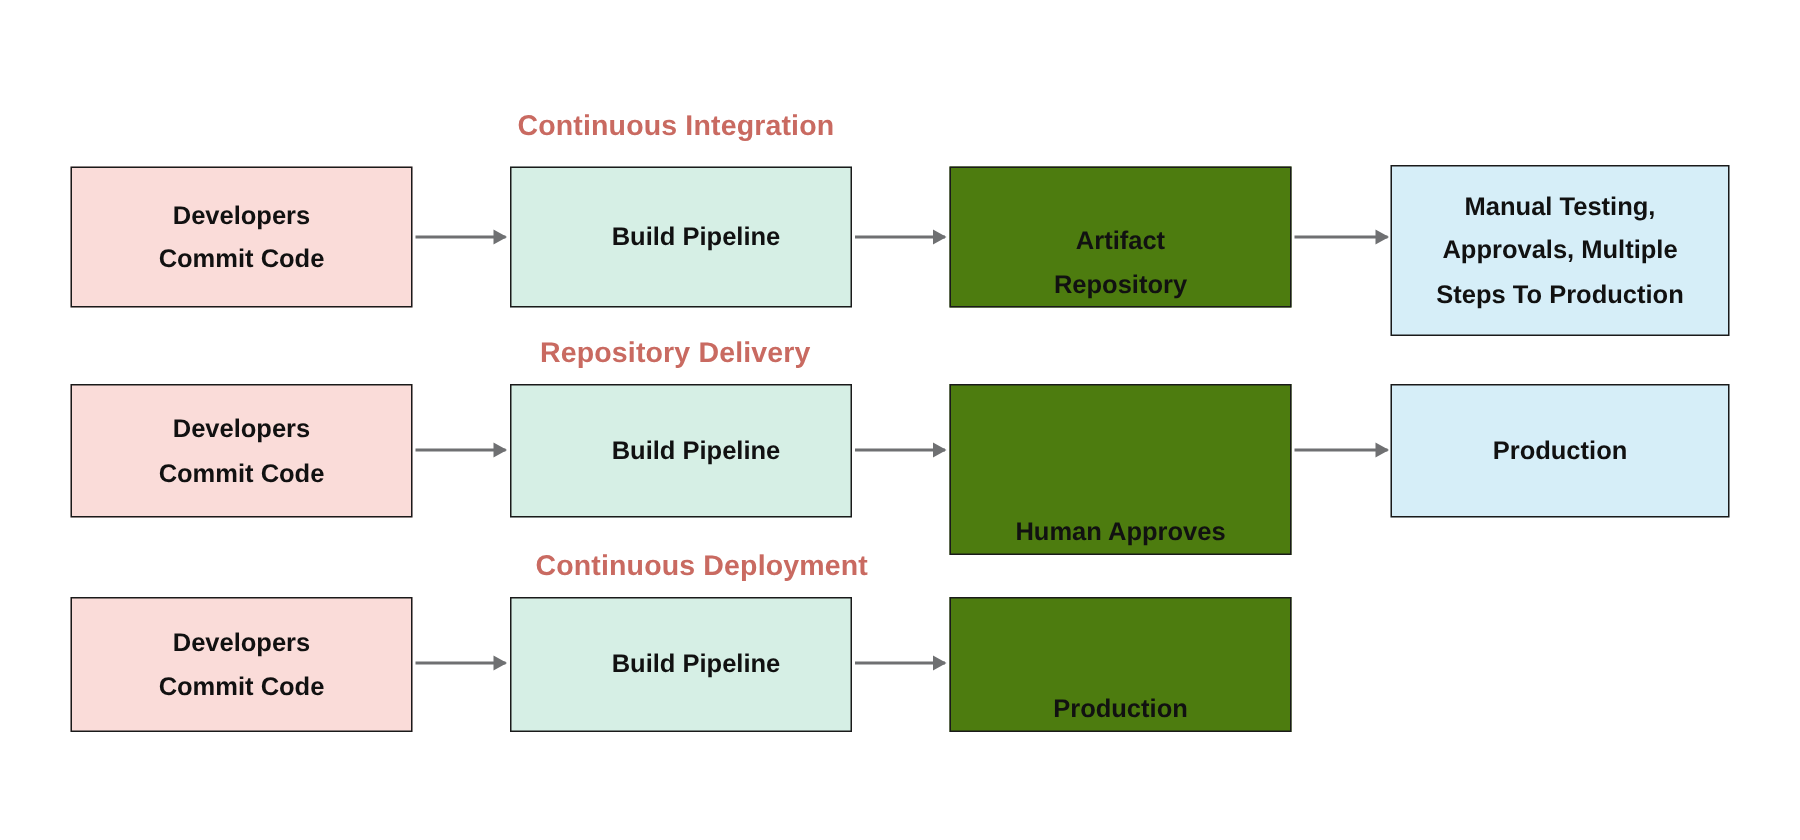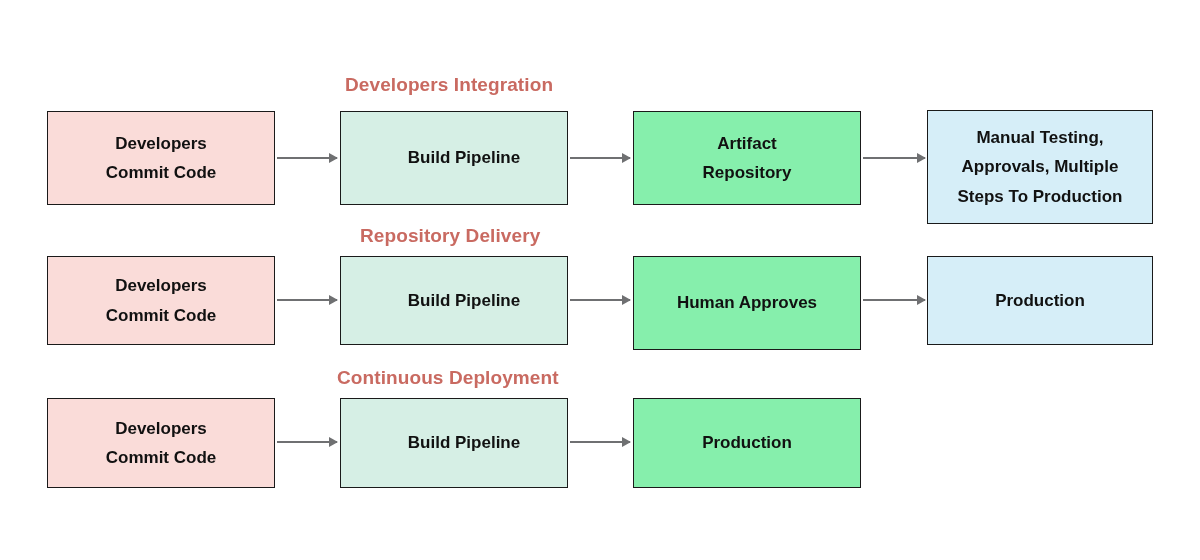--- a/index.html
+++ b/index.html
@@ -39,21 +39,21 @@
     font-weight: 700;
     line-height: 1.72;
     padding: 0 8px;
   }
   .node .label {
     display: block;
     white-space: pre-line;
   }
   .node-pink   { background: #fadcd9; }
   .node-green  { background: #d6efe5; padding-left: 28px; }
-  .node-yellow { background: #86efac; }
+  .node-yellow { background: #4d7c0f; align-items: flex-end; }
   .node-blue   { background: #d6eef8; align-items: center; }
   .arrow {
     position: absolute;
     height: 2px;
     background: #6f7072;
   }
   .arrow::after {
     content: "";
     position: absolute;
     right: -1px;
@@ -64,21 +64,21 @@
     border-top: 5px solid transparent;
     border-bottom: 5px solid transparent;
     border-left: 9px solid #6f7072;
   }
 </style>
 </head>
 <body>
 
 <div id="canvas">
 
-  <div class="section-title" style="left:345px; top:74px;">Developers Integration</div>
+  <div class="section-title" style="left:345px; top:74px;">Continuous Integration</div>
 
   <div class="node node-pink" style="left:47px; top:111px; width:228px; height:94px;">
     <span class="label">Developers
 Commit Code</span>
   </div>
   <div class="arrow" style="left:277px; top:157px; width:60px;"></div>
 
   <div class="node node-green" style="left:340px; top:111px; width:228px; height:94px;">
     <span class="label">Build Pipeline</span>
   </div>
@@ -102,30 +102,30 @@
     <span class="label">Developers
 Commit Code</span>
   </div>
   <div class="arrow" style="left:277px; top:299px; width:60px;"></div>
 
   <div class="node node-green" style="left:340px; top:256px; width:228px; height:89px;">
     <span class="label">Build Pipeline</span>
   </div>
   <div class="arrow" style="left:570px; top:299px; width:60px;"></div>
 
-  <div class="node node-yellow" style="left:633px; top:256px; width:228px; height:94px;">
+  <div class="node node-yellow" style="left:633px; top:256px; width:228px; height:114px;">
     <span class="label">Human Approves</span>
   </div>
   <div class="arrow" style="left:863px; top:299px; width:62px;"></div>
 
   <div class="node node-blue" style="left:927px; top:256px; width:226px; height:89px;">
     <span class="label">Production</span>
   </div>
 
-  <div class="section-title" style="left:337px; top:367px;">Continuous Deployment</div>
+  <div class="section-title" style="left:357px; top:367px;">Continuous Deployment</div>
 
   <div class="node node-pink" style="left:47px; top:398px; width:228px; height:90px;">
     <span class="label">Developers
 Commit Code</span>
   </div>
   <div class="arrow" style="left:277px; top:441px; width:60px;"></div>
 
   <div class="node node-green" style="left:340px; top:398px; width:228px; height:90px;">
     <span class="label">Build Pipeline</span>
   </div>

